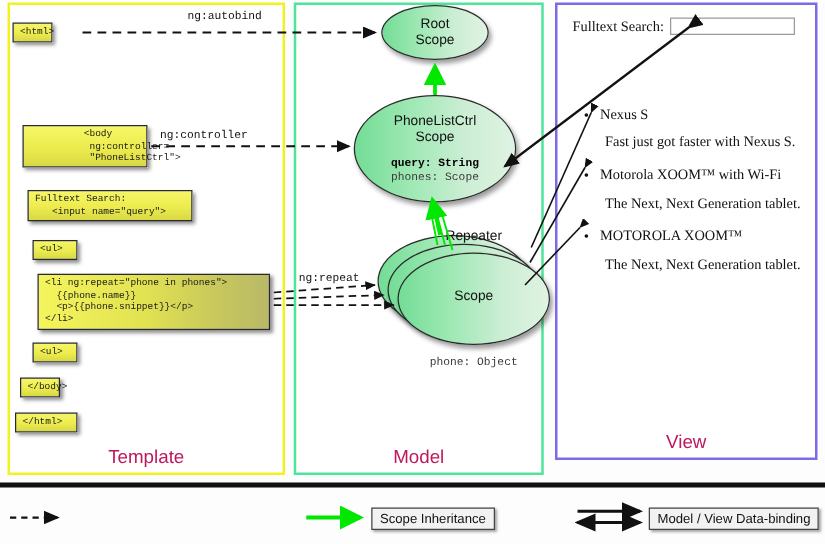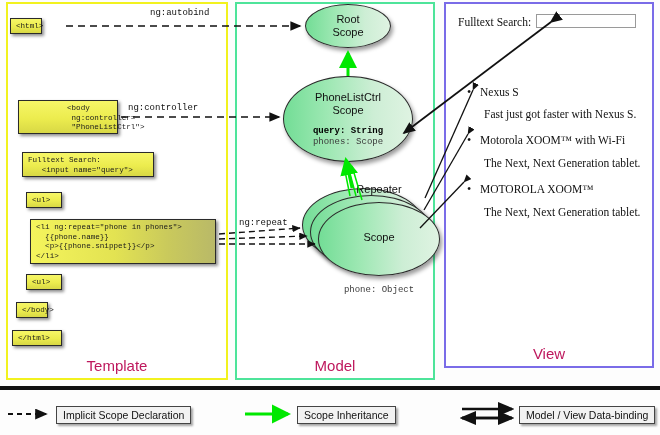--- a/index.html
+++ b/index.html
@@ -210,18 +210,17 @@
         <marker id="lg-grn" markerWidth="6" markerHeight="6" refX="5" refY="3" orient="auto">
           <path d="M0,0 L6,3 L0,6 z" fill="#00e800"></path>
         </marker>
       </defs>
       <path d="M8,16 L46,16" stroke="#111" stroke-width="1.8" fill="none" stroke-dasharray="5,4" marker-end="url(#lg-blk)"></path>
       <path d="M245,16 L288,16" stroke="#00e800" stroke-width="3.2" fill="none" marker-end="url(#lg-grn)"></path>
       <path d="M462,11 L512,11" stroke="#111" stroke-width="2.4" fill="none" marker-end="url(#lg-blk)"></path>
       <path d="M512,20 L462,20" stroke="#111" stroke-width="2.4" fill="none" marker-end="url(#lg-blk)"></path>
       <path d="M462,20 L512,20" stroke="#111" stroke-width="2.4" fill="none" marker-end="url(#lg-blk)"></path>
     </svg>
-    <div class="lg-box" id="lg-box-1">Implicit Scope Declaration</div>
     <div class="lg-box" id="lg-box-2">Scope Inheritance</div>
     <div class="lg-box" id="lg-box-3">Model / View Data-binding</div>
   </div>
 
 </div>
 
 </body></html>

